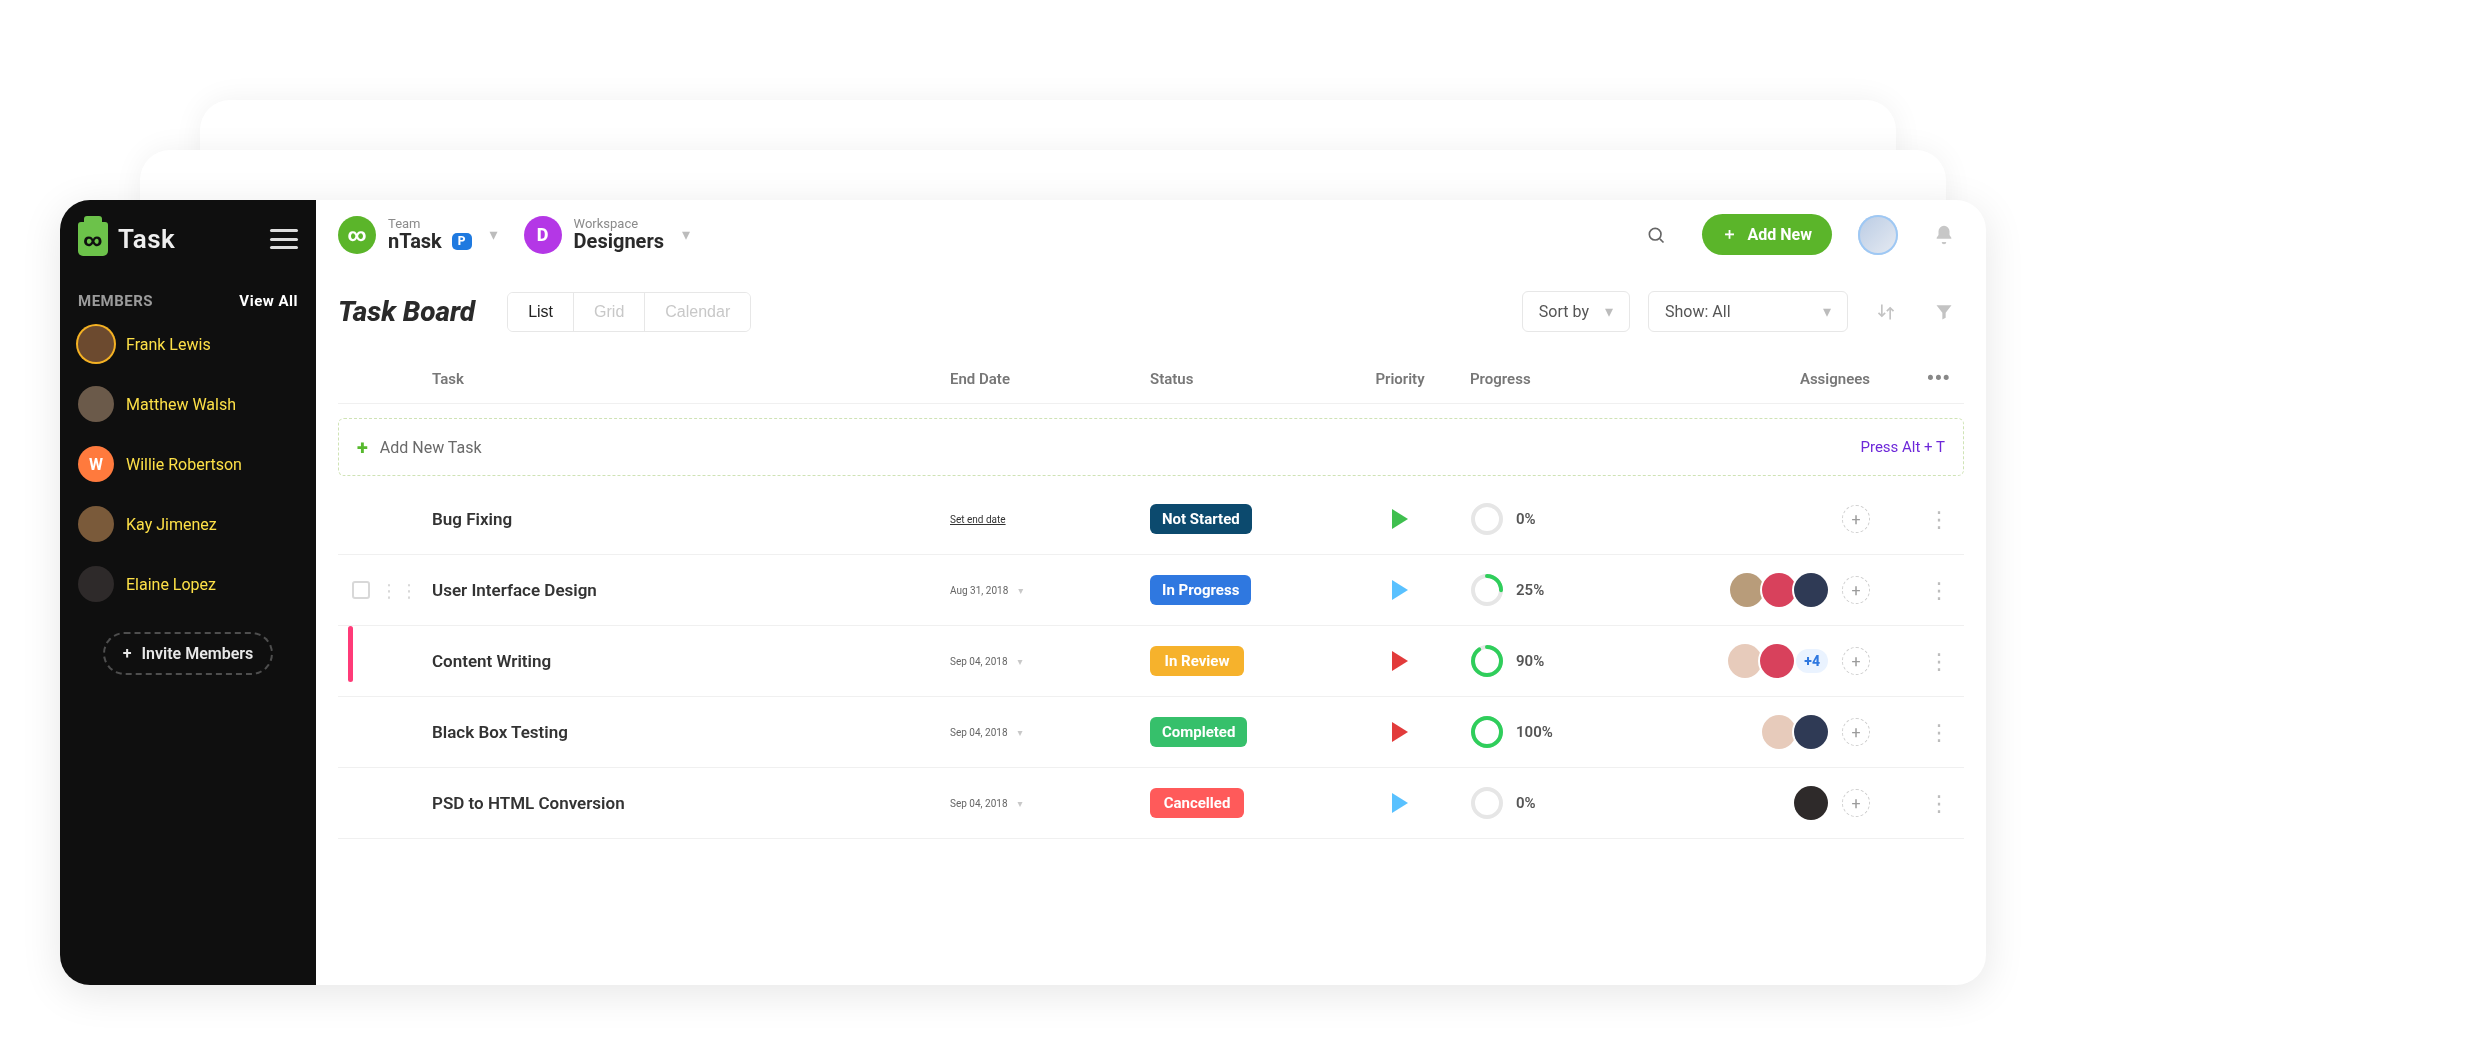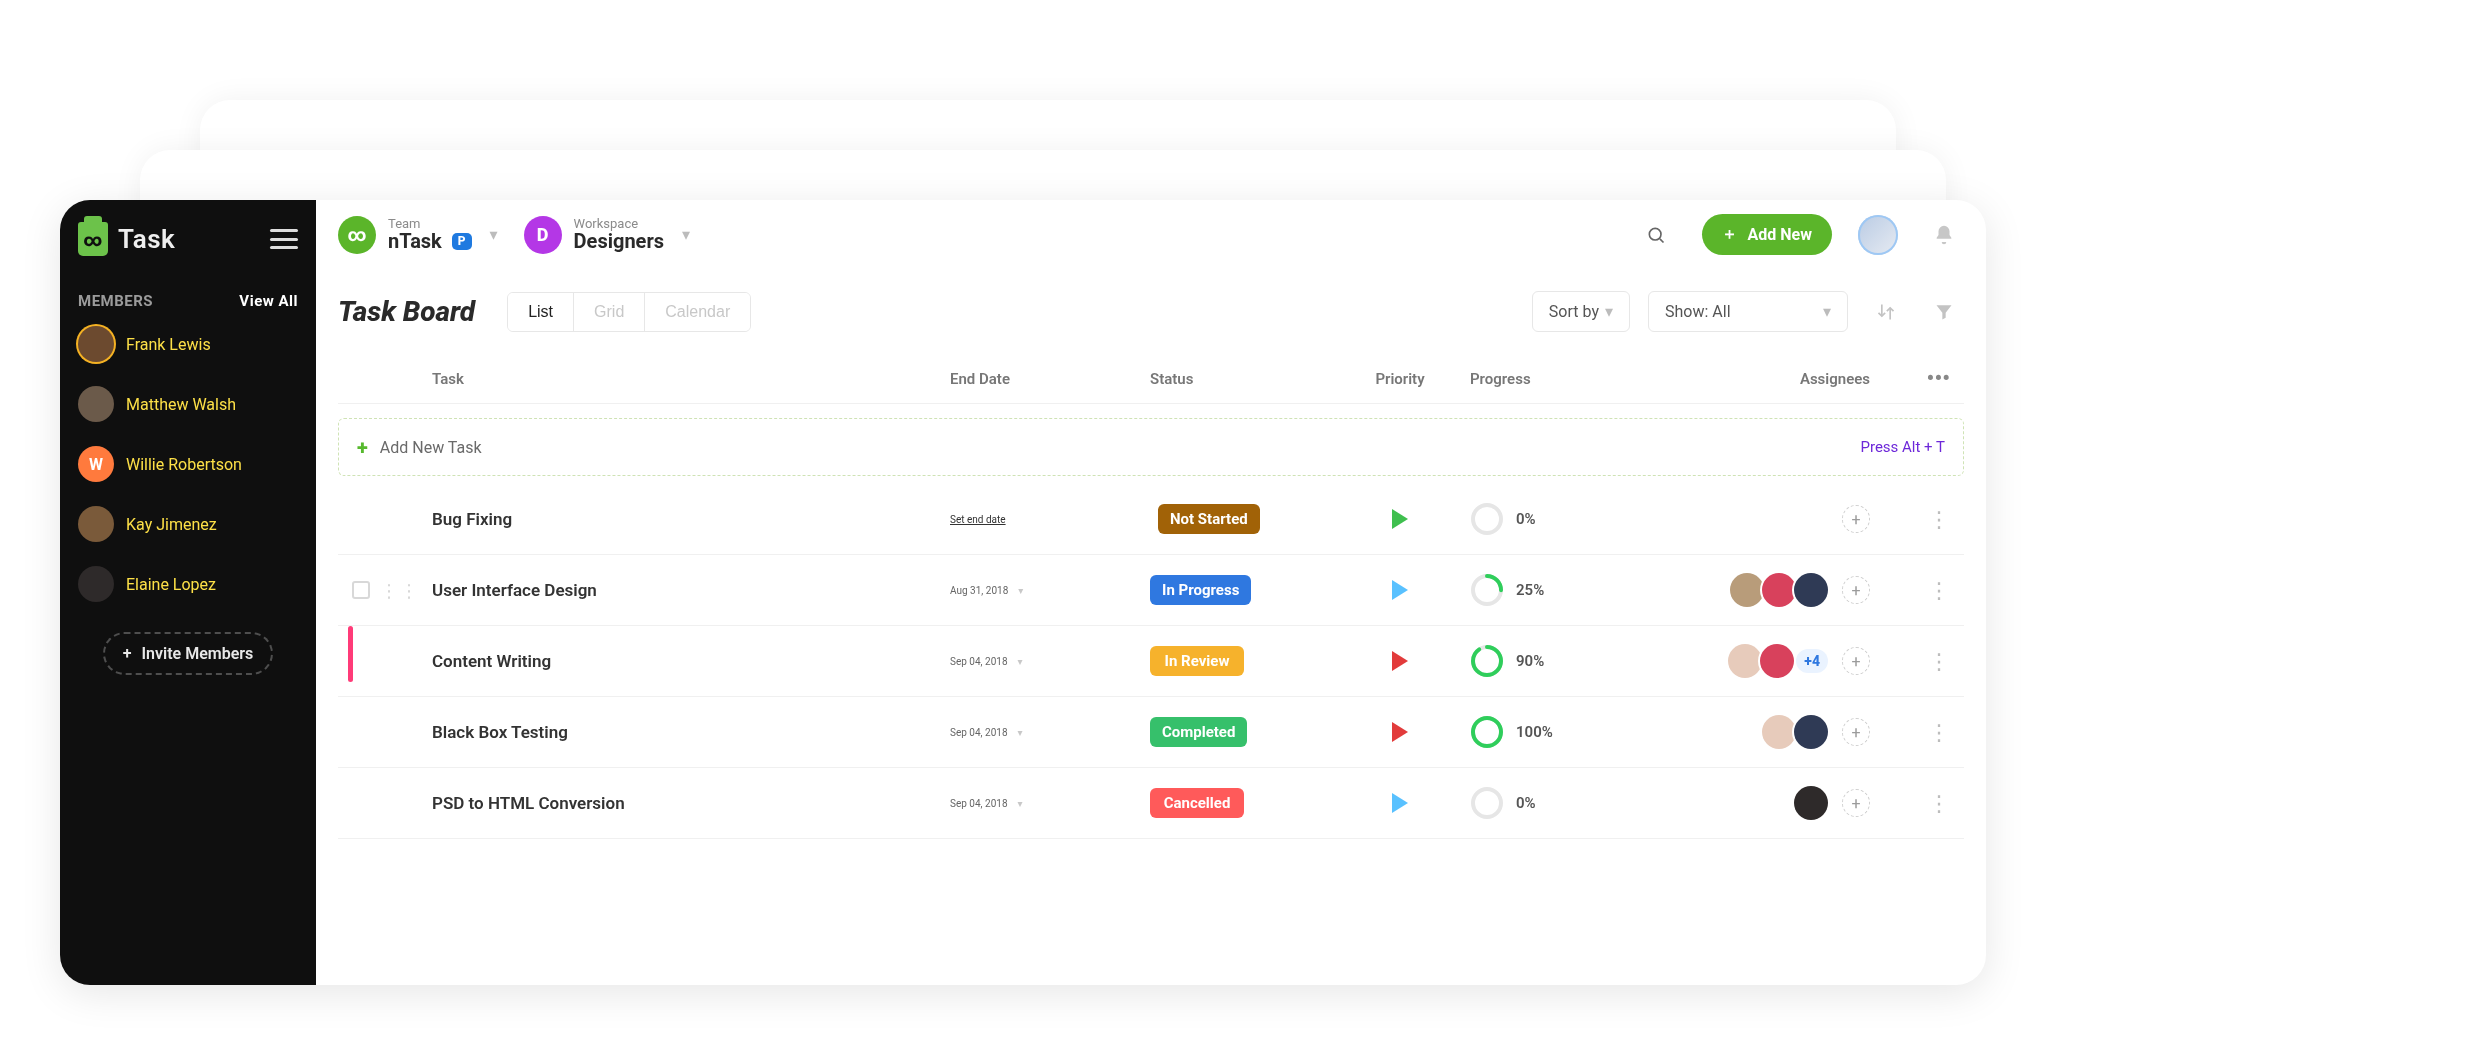--- a/index.html
+++ b/index.html
@@ -93,21 +93,21 @@
 
   
   .board-head { display:flex; align-items:center; padding: 22px 22px 10px; gap:18px; }
   .board-title { font-size:28px; font-weight:800; color:#2a2a2a; margin-right:14px;font-style:italic; }
   .seg { display:flex; border:1px solid #e7e7e7; border-radius:6px; overflow:hidden; }
   .seg button { background:#fff; border:none; padding:10px 20px; font-size:16px; color:#777; cursor:pointer; border-right:1px solid #e7e7e7; }
   .seg button:last-child { border-right:none; }
   .seg button.on { color:#222; font-weight:400; }
   .seg button.dim { color:#c8c8c8; }
   .board-head .spacer { flex:1; }
-  .dropdown { border:1px solid #e7e7e7; border-radius:6px; padding:10px 16px; display:flex; align-items:center; color:#555; font-size:16px; cursor:pointer; }
+  .dropdown { border:1px solid #e7e7e7; border-radius:6px; padding:10px 16px; display:flex; align-items:center; gap:10px; color:#555; font-size:16px; cursor:pointer; }
   .tool-icon { width:40px; height:40px; border:0; display:flex; align-items:center; justify-content:center; color:#c4c4c4; cursor:pointer; }
 
   
   .tbl { padding: 6px 22px 22px; }
   .thead, .trow { display:grid; grid-template-columns: 80px 1fr 200px 180px 140px 180px 220px 80px; align-items:center; }
   .thead { color:#777; font-size:15px; padding: 18px 14px 12px; border-bottom:1px solid #f0f0f0; }
   .thead .th { font-weight:600; }
   .th.more { text-align:right; font-size:22px; color:#888; cursor:pointer; }
 
   
@@ -121,21 +121,21 @@
   .trow { padding: 18px 14px; }
   .drag-col { display:flex; align-items:center; gap:10px; color:#cfcfcf; }
   .check { width:18px; height:18px; border:2px solid #d8d8d8; border-radius:3px; }
   .drag-dots { letter-spacing:2px; color:#d6d6d6; font-size:18px; }
   .task-name { font-size:17px; color:#333; font-weight:600; }
   .end-date { font-size:10px; color:#666; display:flex; align-items:flex-start; gap:10px; }
   .end-date.set { color:#333; text-decoration:underline; cursor:pointer; }
   .mini-chev { color:#c8c8c8; }
 
   .status-pill { display:inline-flex; align-items:center; justify-content:center; border-radius:6px; color:#fff; font-size:15px; font-weight:700; padding:6px 12px; min-width:94px; }
-  .pill-notstarted { background:#a16207;margin-left:8px; }
+  .pill-notstarted { background:#0c4a6e; }
   .pill-inprogress { background:#2f78e0; }
   .pill-inreview  { background:#f6b22c; }
   .pill-completed { background:#36c06b; }
   .pill-cancelled { background:#ff5a5a; }
 
   .prio { display:flex; justify-content:center; }
   .flag { width:0; height:0; border-top:10px solid transparent; border-bottom:10px solid transparent; }
   .flag.green { border-left:16px solid #3fbf4e; }
   .flag.red   { border-left:16px solid #e23b3b; }
   .flag.blue  { border-left:16px solid #59c1ff; }

